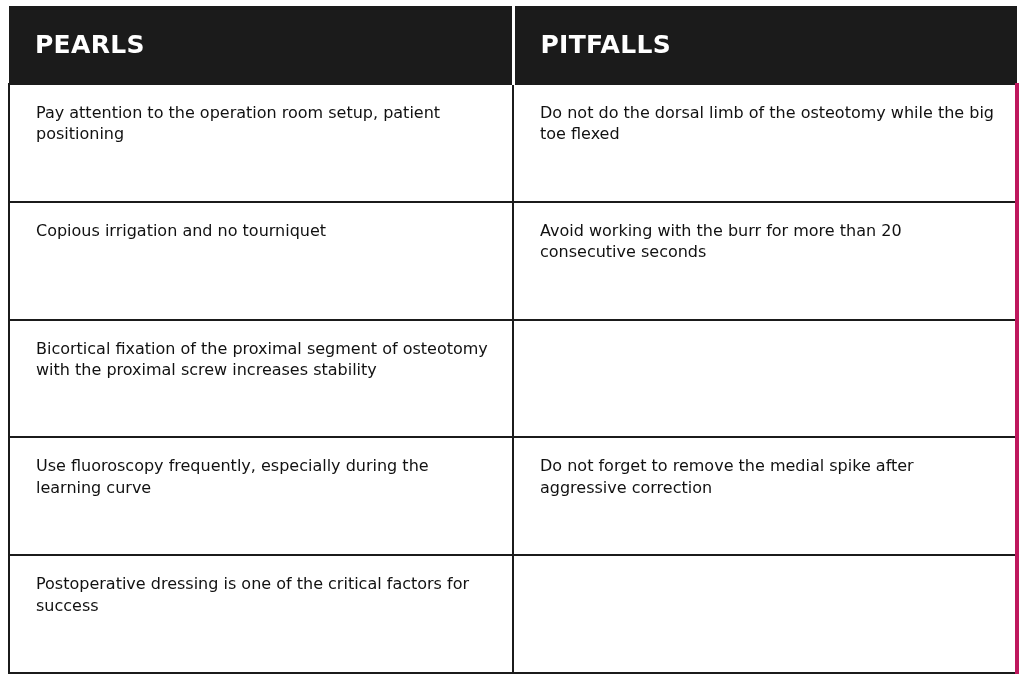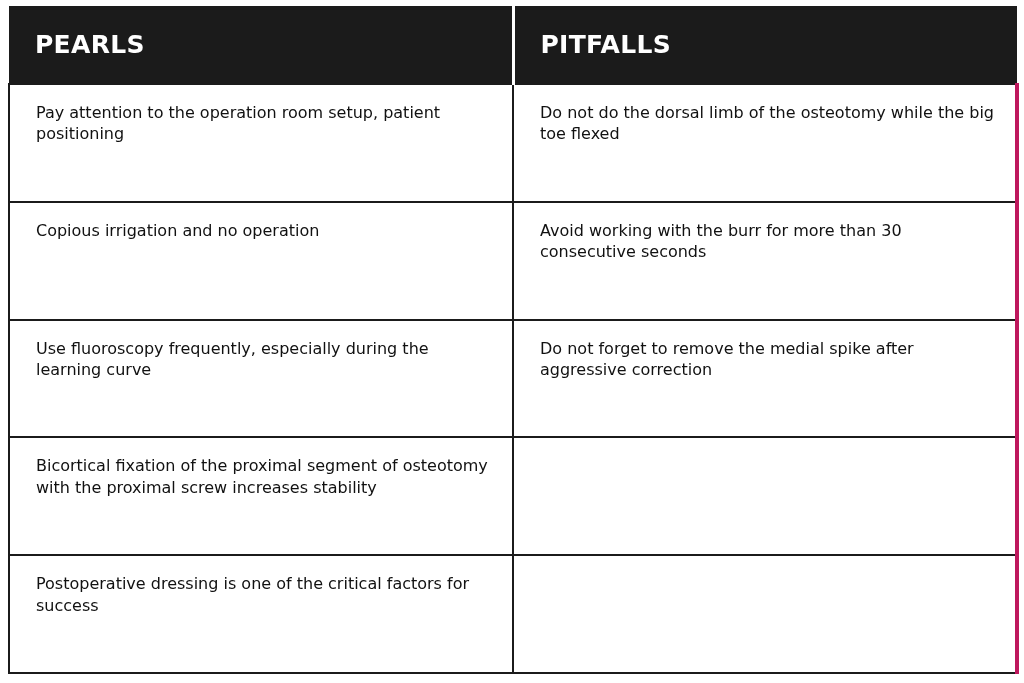--- a/index.html
+++ b/index.html
@@ -73,30 +73,30 @@
         <th class="header-left">PEARLS</th>
         <th class="header-right">PITFALLS</th>
       </tr>
     </thead>
     <tbody>
       <tr>
         <td>Pay attention to the operation room setup, patient positioning</td>
         <td>Do not do the dorsal limb of the osteotomy while the big toe flexed</td>
       </tr>
       <tr>
-        <td>Copious irrigation and no operation</td>
-        <td>Avoid working with the burr for more than 30 consecutive seconds</td>
+        <td>Copious irrigation and no tourniquet</td>
+        <td>Avoid working with the burr for more than 20 consecutive seconds</td>
+      </tr>
+      <tr>
+        <td>Bicortical fixation of the proximal segment of osteotomy with the proximal screw increases stability</td>
+        <td class="empty-cell"></td>
       </tr>
       <tr>
         <td>Use fluoroscopy frequently, especially during the learning curve</td>
         <td>Do not forget to remove the medial spike after aggressive correction</td>
-      </tr>
-      <tr>
-        <td>Bicortical fixation of the proximal segment of osteotomy with the proximal screw increases stability</td>
-        <td class="empty-cell"></td>
       </tr>
       <tr>
         <td>Postoperative dressing is one of the critical factors for success</td>
         <td class="empty-cell"></td>
       </tr>
     </tbody>
   </table>
 </div>
 
 </body></html>

